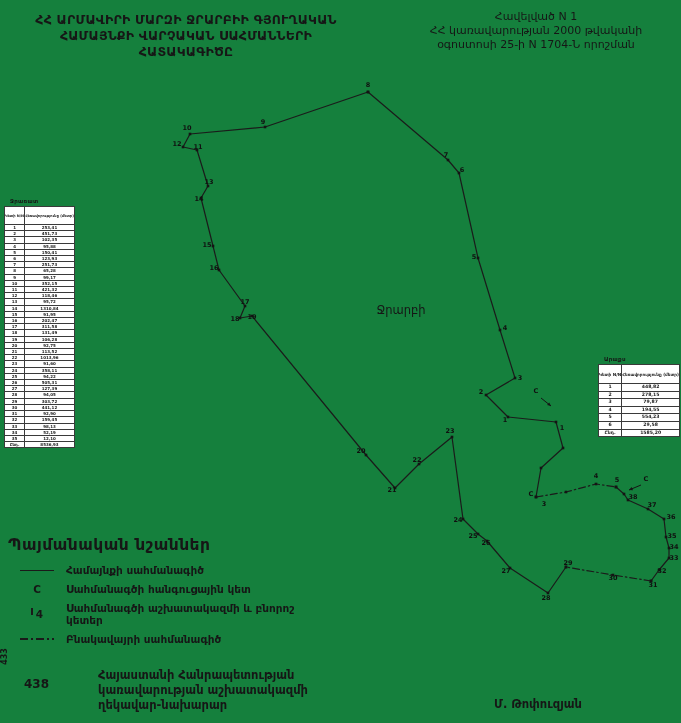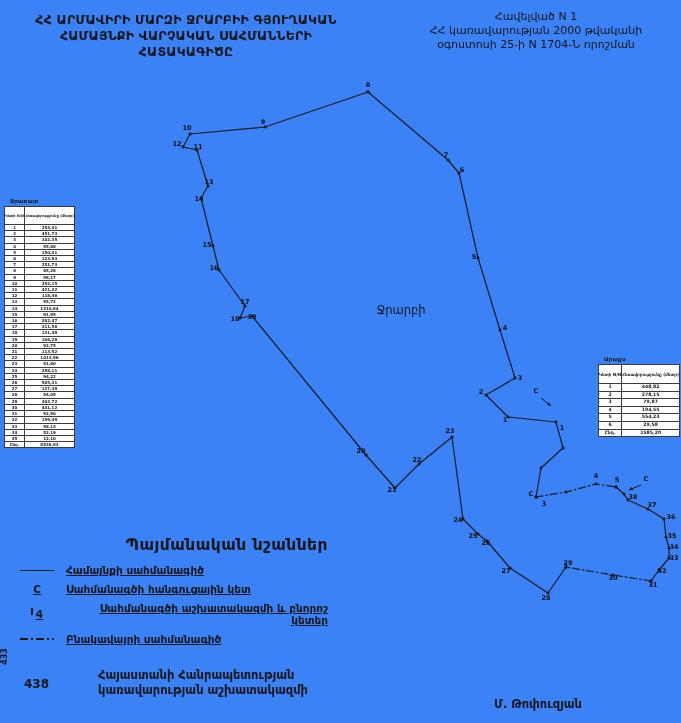--- a/index.html
+++ b/index.html
@@ -1,16 +1,16 @@
 <!DOCTYPE html>
 <html><head>
 <meta charset="utf-8">
 <style>
   html,body{margin:0;padding:0;background:#e8e8e8;}
-  .sheet{position:relative;width:681px;height:723px;background:#3b82f6;overflow:hidden;
+  .sheet{position:relative;width:681px;height:723px;background:#15803d;overflow:hidden;
          font-family:"DejaVu Sans",sans-serif;color:#161616;}
   .abs{position:absolute;}
   
   .doc-title{left:10px;top:12px;width:352px;text-align:center;font-weight:700;
              font-size:12.5px;line-height:16px;letter-spacing:.2px;}
   .annex{left:392px;top:10px;width:288px;text-align:center;font-weight:400;
          font-size:11px;line-height:14px;}
   
   #map-svg{left:0;top:0;}
   .region-label{left:366px;top:303px;width:70px;text-align:center;font-weight:400;font-size:11.5px;}
@@ -29,23 +29,23 @@
   #left-table table.mini{width:50px;}
   #left-table th{font-size:3.6px;line-height:4px;height:17px;}
   #left-table td{font-size:4px;line-height:5.2px;height:5.2px;}
   #left-table col.c1{width:14px;} #left-table col.c2{width:36px;}
   #right-table table.mini{width:72px;}
   #right-table th{font-size:4.2px;line-height:5px;height:18px;}
   #right-table td{font-size:4.6px;line-height:6.6px;height:6.6px;}
   #right-table col.c1{width:20px;} #right-table col.c2{width:52px;}
   tr.total td{border-top:1.5px solid #222;font-size:4.6px;}
   
-  .legend{left:8px;top:536px;width:320px;text-align:right;}
+  .legend{left:8px;top:536px;width:320px;}
   .legend-title{font-size:15.5px;font-weight:700;letter-spacing:.5px;margin-bottom:10px;}
-  .legend-item{display:flex;align-items:center;margin-bottom:7px;font-weight:700;font-size:10.5px;text-decoration:underline;}
+  .legend-item{display:flex;align-items:center;margin-bottom:7px;font-weight:700;font-size:10.5px;}
   .legend-sym{width:58px;flex:0 0 58px;display:flex;align-items:center;justify-content:center;
               font-weight:700;font-size:10.5px;}
   .sym-line-solid{display:inline-block;width:34px;height:0;border-top:1.6px solid #1a1a1a;}
   .sym-line-dashdot{display:inline-block;width:34px;height:2px;
       background:repeating-linear-gradient(90deg,#1a1a1a 0 8px,transparent 8px 11px,#1a1a1a 11px 13px,transparent 13px 16px);}
   .sym-tick{display:inline-block;width:2px;height:7px;background:#1a1a1a;margin-right:3px;
             transform:translateY(-3px);}
   
   .margin-vert{left:-4px;top:652px;font-size:8px;font-weight:700;transform:rotate(-90deg);}
   .page-num{left:24px;top:677px;font-size:12px;font-weight:700;}
@@ -418,16 +418,17 @@
         </span>
       <span>Բնակավայրի սահմանագիծ</span>
     </div>
   </div>
 
   <div class="abs margin-vert">433</div>
   <div class="abs page-num">438</div>
   <div class="abs footer-block">
     <div>Հայաստանի Հանրապետության</div>
     <div>կառավարության աշխատակազմի</div>
+    <div>ղեկավար-նախարար</div>
   </div>
   <div class="abs signature">Մ. Թոփուզյան</div>
 
 </div>
 
 </body></html>

